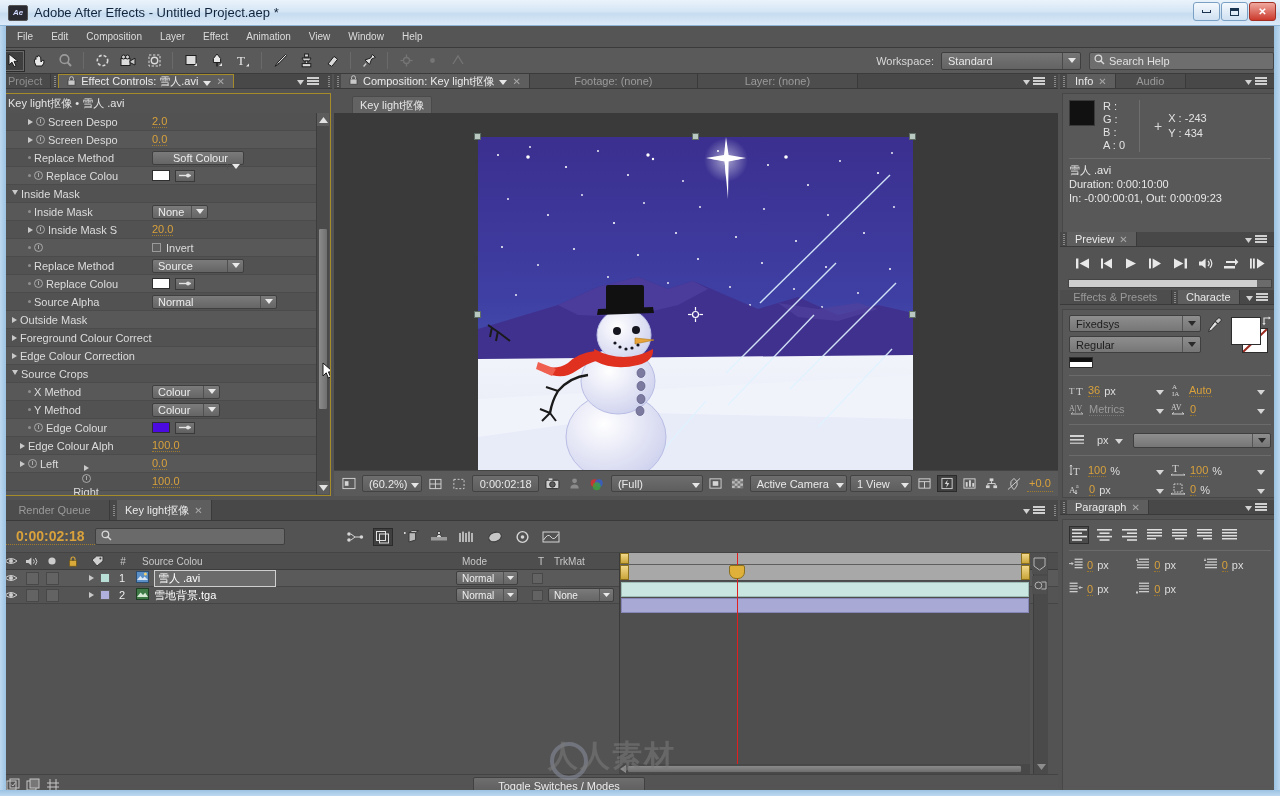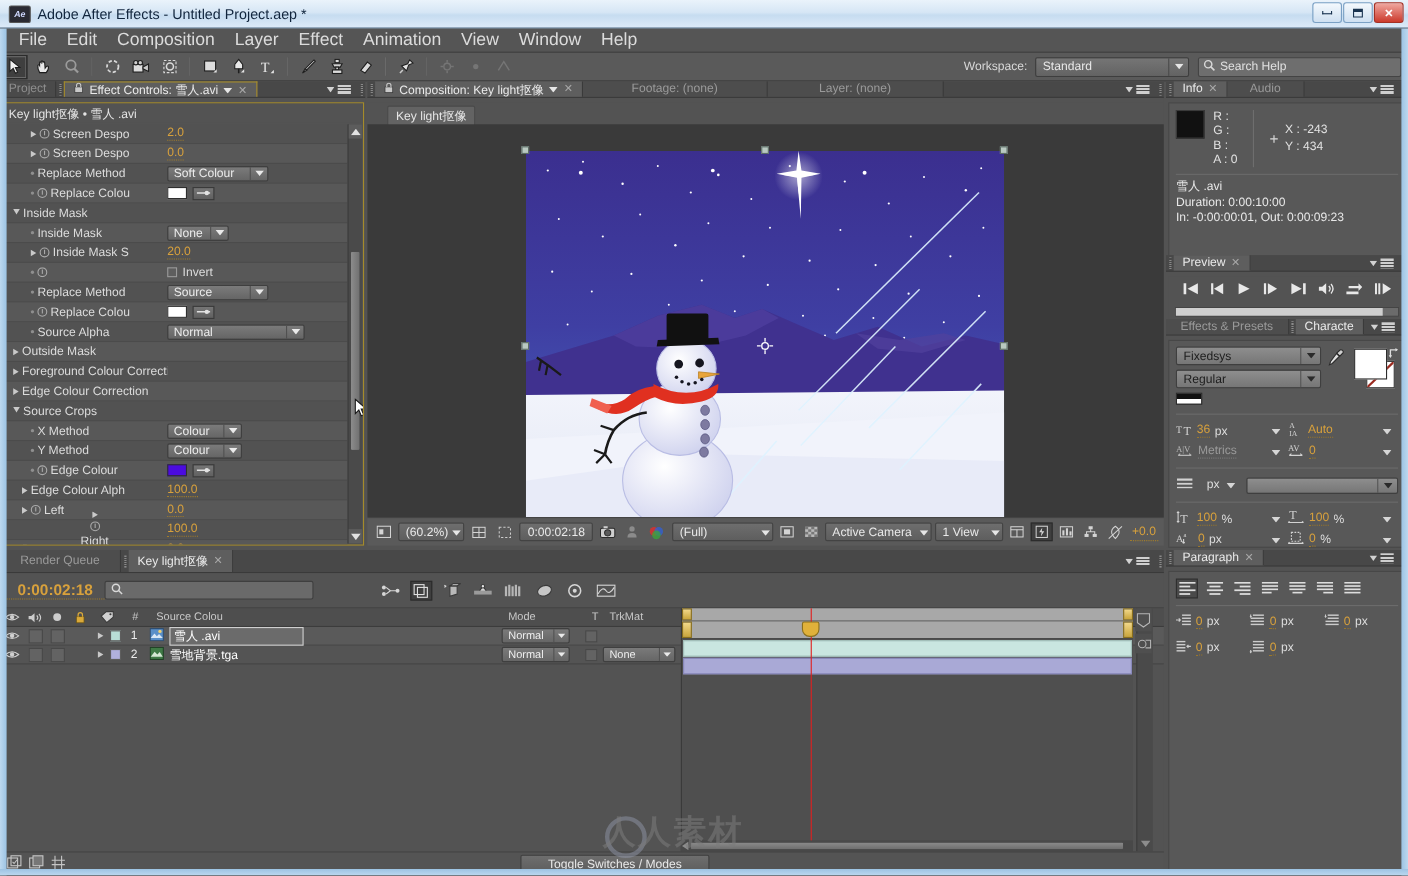--- a/index.html
+++ b/index.html
@@ -38,21 +38,21 @@
   .win-btn i{font-style:normal;display:block;}
   .min-g{width:9px;height:3px;border:1px solid #1a3450;border-top:none;}
   .max-g{width:9px;height:8px;border:1px solid #1a3450;border-top-width:3px;}
 
   
   .menubar {
     position:absolute; left:0; top:26px; width:1280px; height:22px;
     background:#555; border-bottom:1px solid #3b3b3b;
     display:flex; align-items:center; padding-left:8px;
   }
-  .menu-item { padding:2px 9px; font-size:16px; color:#dcdcdc; }
+  .menu-item { padding:2px 9px; font-size:10px; color:#dcdcdc; }
 
   
   .toolbar {
     position:absolute; left:0; top:48px; width:1280px; height:26px;
     background:#5a5a5a; border-bottom:1px solid #3b3b3b;
     display:flex; align-items:center;
   }
   .tool {
     width:24px;height:22px;margin:0 1px;display:flex;align-items:center;justify-content:center;
     position:relative;
@@ -434,21 +434,21 @@
             <div style="display: flex; align-items: center; gap: 5px;">
               <span class="val">0.0</span>
             </div>
           </div>
           <div class="ec-row">
             <div class="ec-name" style="padding-left: 24px;">
               <span class="dot"></span>
               <span class="ec-label">Replace Method</span>
             </div>
             <div style="display: flex; align-items: center; gap: 5px;">
-              <div class="dd" style="width: 92px;">
+              <div class="dd" style="width: 92px; flex-direction: column;">
                 <span>Soft Colour</span>
                 <span class="ar">
                   <svg width="8" height="5" viewBox="0 0 8 5">
                     <path d="M0 0 L8 0 L4 5 Z" fill="#eaeaea"></path>
                   </svg>
                 </span>
               </div>
             </div>
           </div>
           <div class="ec-row">

